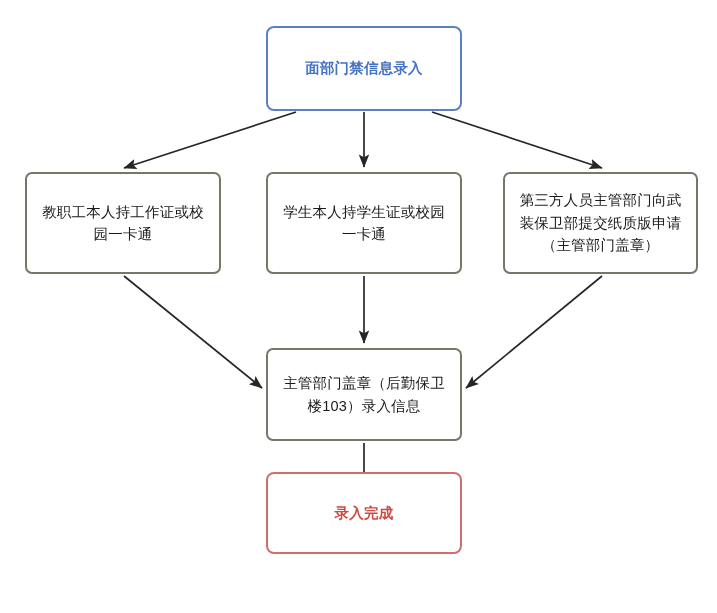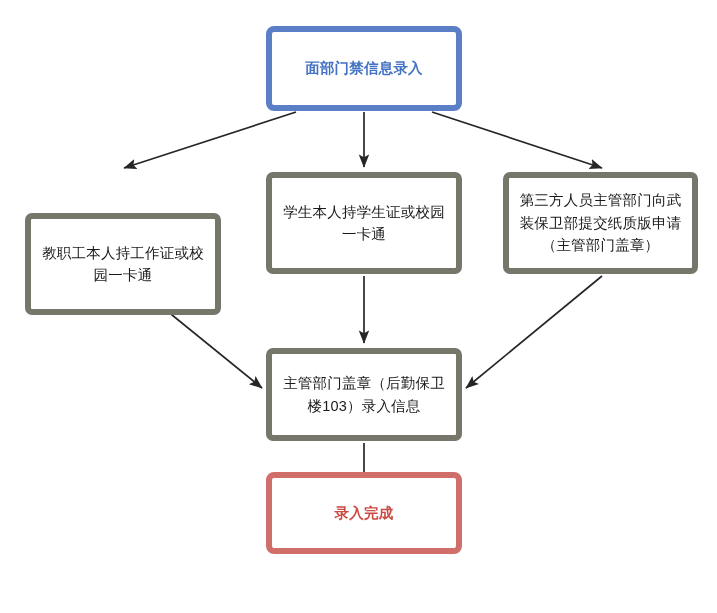--- a/index.html
+++ b/index.html
@@ -26,21 +26,21 @@
     pointer-events: none;
   }
   .node {
     position: absolute;
     box-sizing: border-box;
     display: flex;
     align-items: center;
     justify-content: center;
     text-align: center;
     background: #ffffff;
-    border: 6px solid #a21caf;
+    border: 2px solid #a21caf;
     border-radius: 7px;
     color: #1a1a1a;
     font-size: 14.5px;
     line-height: 1.55;
     letter-spacing: 0.2px;
     padding: 20px 10px;
   }
   .node .label {
     display: block;
     width: 100%;
@@ -86,21 +86,21 @@
 
     <line x1="602" y1="276" x2="466" y2="388" stroke="#262626" stroke-width="1.7" marker-end="url(#arrowhead)"></line>
 
     <line x1="364" y1="443" x2="364" y2="498" stroke="#262626" stroke-width="1.7" marker-end="url(#arrowhead)"></line>
   </svg>
 
   <div class="node start" id="node-start" style="left:266px; top:26px; width:196px; height:85px;">
     <span class="label">面部门禁信息录入</span>
   </div>
 
-  <div class="node process" id="node-staff" style="left:25px; top:172px; width:196px; height:102px;margin-top:41px;">
+  <div class="node process" id="node-staff" style="left:25px; top:172px; width:196px; height:102px;">
     <span class="label">教职工本人持工作证或校园一卡通</span>
   </div>
 
   <div class="node process" id="node-student" style="left:266px; top:172px; width:196px; height:102px;">
     <span class="label">学生本人持学生证或校园一卡通</span>
   </div>
 
   <div class="node process" id="node-third-party" style="left:503px; top:172px; width:195px; height:102px;">
     <span class="label">第三方人员主管部门向武装保卫部提交纸质版申请（主管部门盖章）</span>
   </div>

